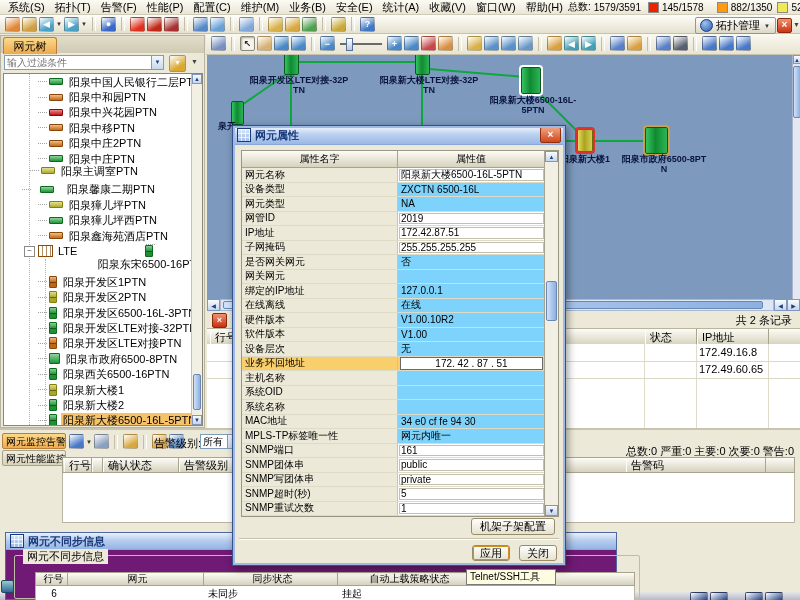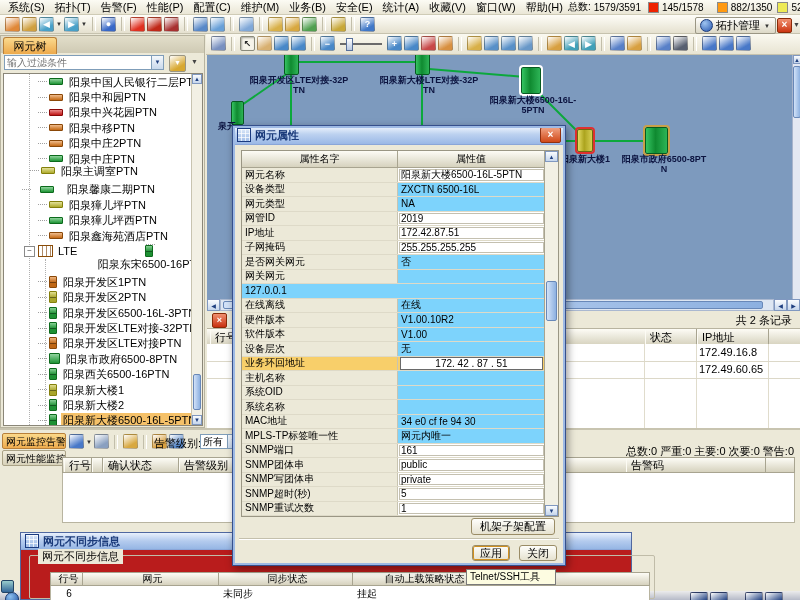--- a/index.html
+++ b/index.html
@@ -116,21 +116,21 @@
 .pname.hl{background:#f8cf6a}
 .pval{flex:1;display:flex;align-items:center;padding-left:3px;background:#7dd3fc;box-sizing:border-box;white-space:nowrap;overflow:hidden}
 .pval.e{background:#fff;box-shadow:inset 0 0 0 1px #c4c0b0;margin:1px;padding-left:2px}
 .ipbox{flex:1;margin:1px 2px;border:1px solid #6a6a6a;background:#fff;text-align:center;font-size:10px;line-height:11px}
 #pscroll{position:absolute;right:0;top:0;width:14px;height:365px;background:#f2f0e4;border-left:1px solid #a8a490;box-sizing:border-box}
 .xpb{position:absolute;background:linear-gradient(#fefefb,#e6e2d0);border:1px solid #9a8c66;border-radius:3px;
   display:flex;align-items:center;justify-content:center;font-size:11px;box-sizing:border-box}
 #btn-apply{box-shadow:0 0 0 1px #d09020 inset}
 #dlg-groove{position:absolute;left:6px;top:412px;width:320px;border-top:1px solid #c4c0ac;border-bottom:1px solid #fff}
 
-#sync-window{position:absolute;left:20px;top:532px;width:612px;height:68px;background:#b91c1c;border:1px solid #5068a0;z-index:40;box-sizing:border-box}
+#sync-window{position:absolute;left:5px;top:532px;width:612px;height:68px;background:#701a75;border:1px solid #5068a0;z-index:40;box-sizing:border-box}
 #sync-title{position:absolute;left:0;top:0;width:100%;height:17px;background:linear-gradient(#e8f0fc,#b4cbee 50%,#96b6e4);
   display:flex;align-items:center;padding:0 4px;box-sizing:border-box;border-bottom:1px solid #8aa6d8}
 #sync-title .txt{font-weight:bold;color:#1a3a7a;font-size:11px}
 #sync-group{position:absolute;left:8px;top:22px;width:624px;height:42px;border:1px solid #c0bca8;border-radius:2px}
 #sync-group-label{position:absolute;left:8px;top:-7px;background:#ece9d8;padding:0 4px;font-size:11px}
 #sync-table{position:absolute;left:20px;top:16px;width:600px;height:30px}
 #sync-head{position:absolute;left:0;top:0;width:100%;height:14px;background:linear-gradient(#fdfcf6,#d6d2be);border:1px solid #a8a490;box-sizing:border-box}
 #sync-row{position:absolute;left:0;top:14px;width:100%;height:16px;background:#fff;border:1px solid #b8b4a0;border-top:none;box-sizing:border-box}
 .scell{position:absolute;top:0;height:100%;display:flex;align-items:center;padding-left:4px;font-size:10px;box-sizing:border-box;white-space:nowrap;overflow:hidden}
 
@@ -539,20 +539,21 @@
           </div>
           <div class="prow">
             <div class="pname">是否网关网元</div>
             <div class="pval">否</div>
           </div>
           <div class="prow">
             <div class="pname">网关网元</div>
             <div class="pval"></div>
           </div>
           <div class="prow">
+            <div class="pname">绑定的IP地址</div>
             <div class="pval">127.0.0.1</div>
           </div>
           <div class="prow">
             <div class="pname">在线离线</div>
             <div class="pval">在线</div>
           </div>
           <div class="prow">
             <div class="pname">硬件版本</div>
             <div class="pval">V1.00.10R2</div>
           </div>

